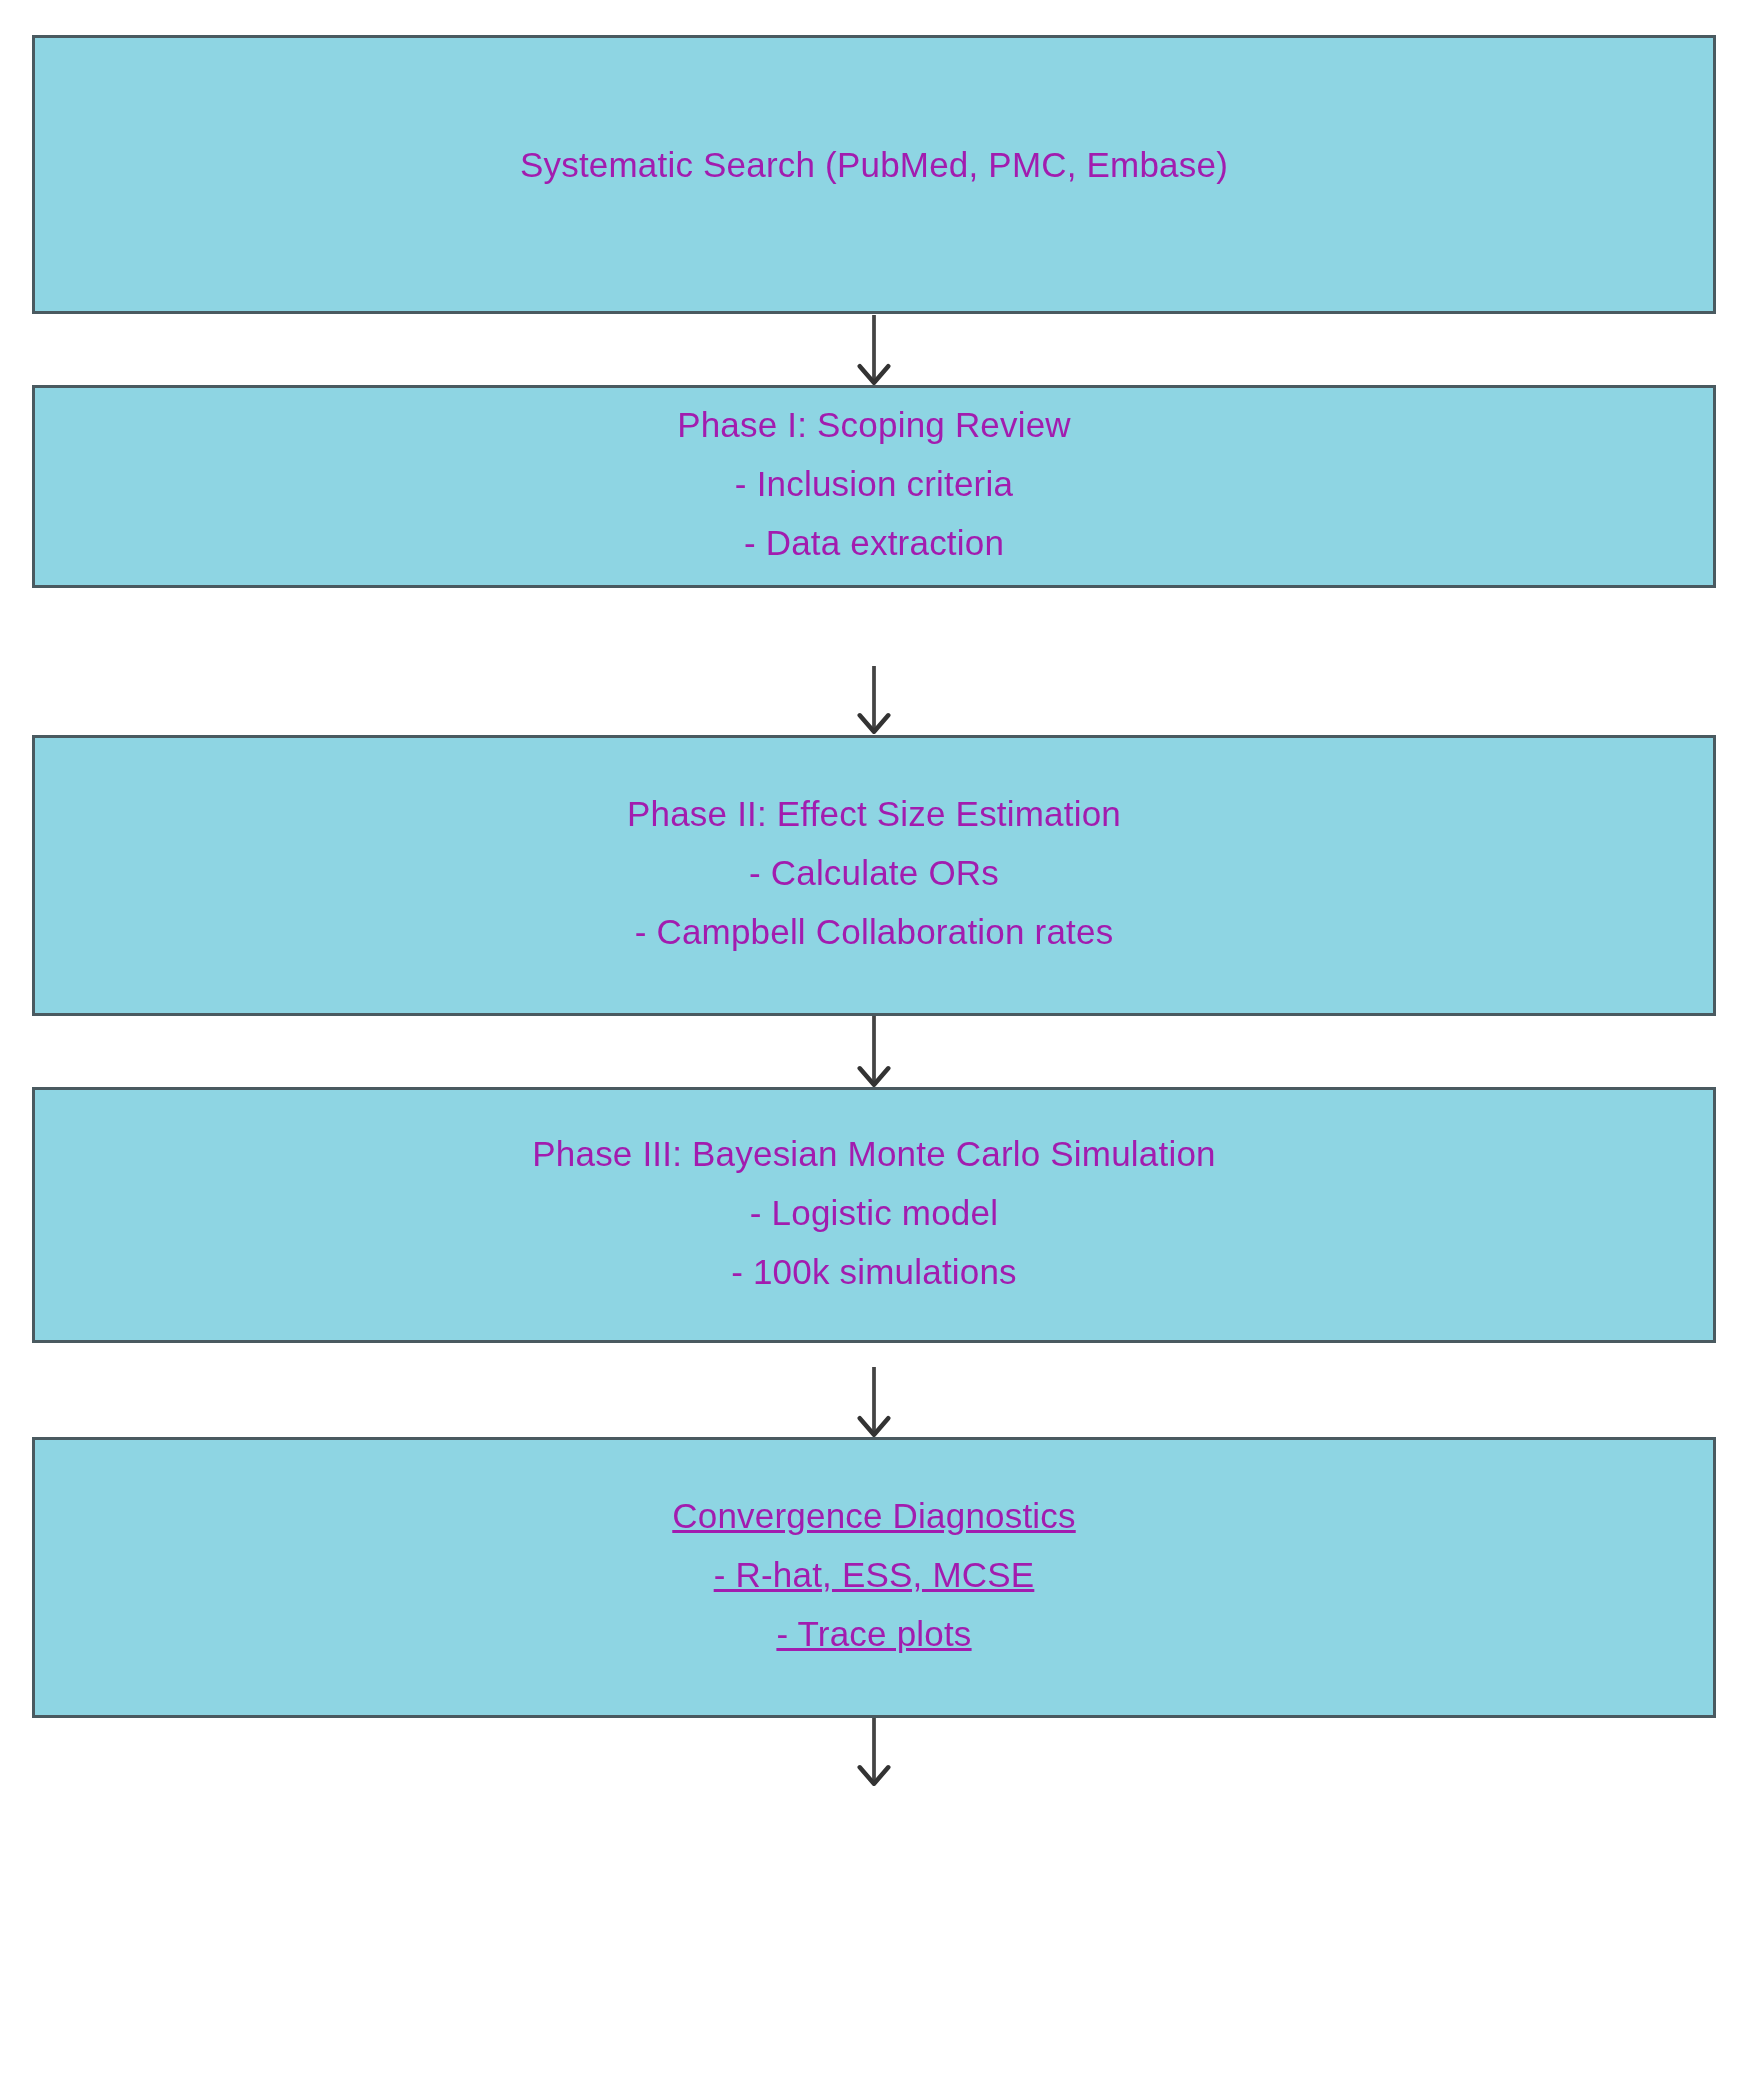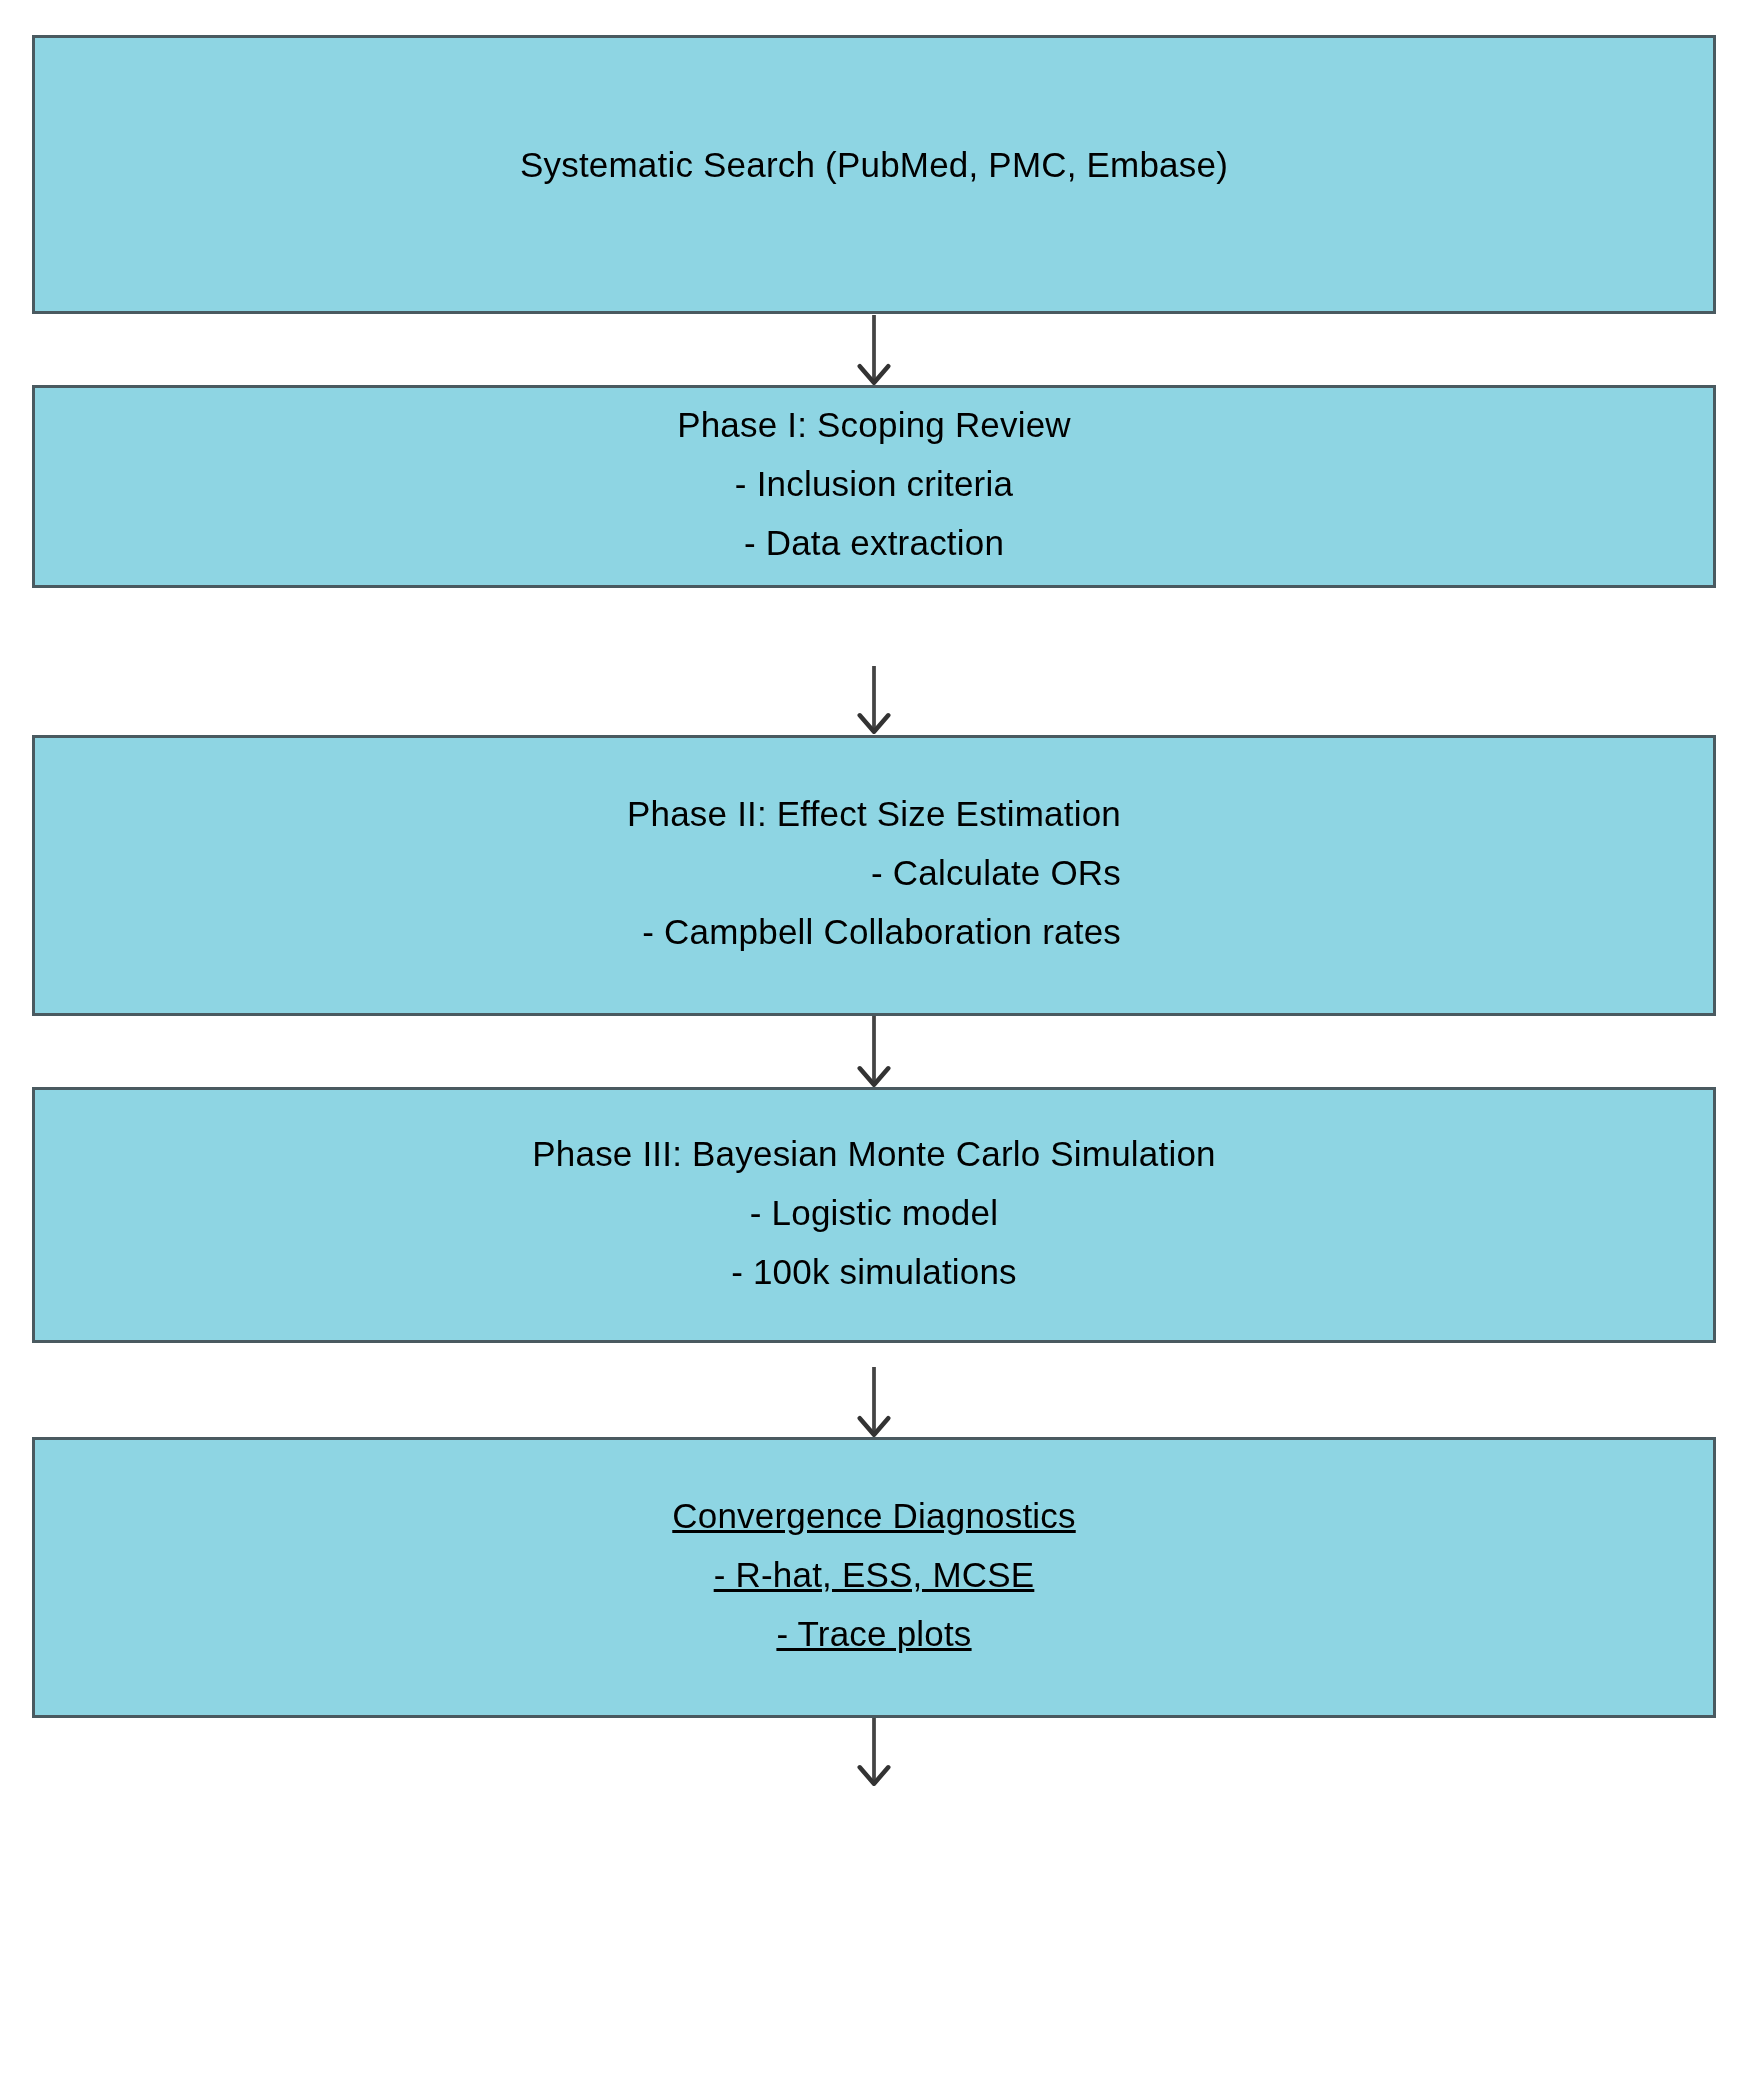--- a/index.html
+++ b/index.html
@@ -26,35 +26,35 @@
     left: 32px;
     width: 1684px;               
     box-sizing: border-box;
     background: #8ed5e3;
     border: 3.8px solid #4a5a60;
     display: flex;
     flex-direction: column;
     align-items: center;
     justify-content: center;
     text-align: center;
-    color: #000000;
+    color: #a21caf;
     font-size: 35px;
     line-height: 59px;
     letter-spacing: 0.2px;
   }
 
   .node .line {
     display: block;
     white-space: pre;
   }
 
   
   .n1 { top: 35px;   height: 279px; }   
   .n2 { top: 385px;  height: 203px; }   
-  .n3 { top: 735px;  height: 281px; text-align: right; }   
+  .n3 { top: 735px;  height: 281px; }   
   .n4 { top: 1087px; height: 256px; }   
   .n5 { top: 1437px; height: 281px; text-decoration: underline; }   
   .n6 { top: 1786px; height: 279px; }   
 
   
   .node .textblock { transform: translateY(-3px); }
   .n1 .textblock { transform: translateY(-10.5px); }
 
   .edge {
     position: absolute;

